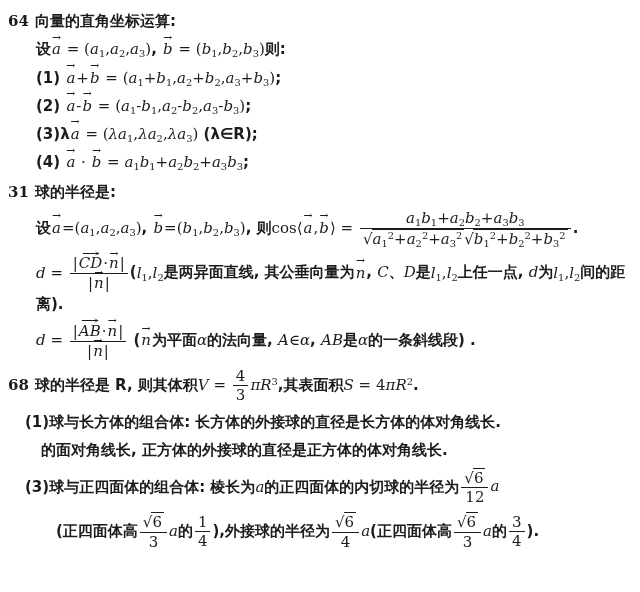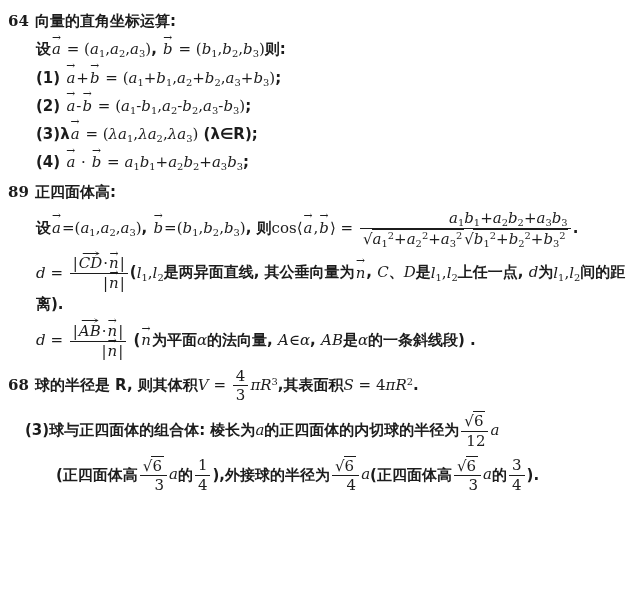--- a/index.html
+++ b/index.html
@@ -29,21 +29,21 @@
   .math sub{font-size:0.66em;vertical-align:-0.28em;line-height:1;}
   .math sup{font-size:0.66em;vertical-align:0.5em;line-height:1;}
   .vec{position:relative;display:inline-block;padding:0 1px;}
   .vec-arrow{
     position:absolute;left:50%;top:-0.52em;
     transform:translateX(-50%);
     font-size:0.72em;font-style:normal;line-height:1;
   }
   .vec.wide .vec-arrow{transform:translateX(-50%) scaleX(2.1);}
   .frac{
-    display:inline-block;vertical-align:middle;text-align:right;
+    display:inline-block;vertical-align:middle;text-align:center;
     margin:0 2px;line-height:1.25;
   }
   .fr-n{display:block;padding:0 3px;}
   .fr-d{display:block;border-top:1.4px solid #1c1c1c;padding:0 3px;}
   .sqrt{display:inline-block;white-space:nowrap;}
   .sqrt .rad{display:inline-block;font-style:normal;}
   .sqrt .radicand{
     display:inline-block;border-top:1.4px solid #1c1c1c;
     padding:0 2px 0 1px;margin-left:-1px;
   }
@@ -54,29 +54,31 @@
 <div class="doc">
     <div class="item">
       <div class="line ind0"><span class="item-num">64</span><span class="cn">向量的直角坐标运算:</span></div>
       <div class="line ind1"><span class="cn">设</span><span class="math"><span class="vec"><span class="vec-arrow">→</span><span class="vec-base"><i class="mi">a</i></span></span><span class="mo"> </span><span class="mo">=</span><span class="mo"> </span><span class="mo">(</span><i class="mi">a</i><sub><span class="mo">1</span></sub><span class="mo">,</span><i class="mi">a</i><sub><span class="mo">2</span></sub><span class="mo">,</span><i class="mi">a</i><sub><span class="mo">3</span></sub><span class="mo">)</span></span><span class="cn">, </span><span class="math"><span class="vec"><span class="vec-arrow">→</span><span class="vec-base"><i class="mi">b</i></span></span><span class="mo"> </span><span class="mo">=</span><span class="mo"> </span><span class="mo">(</span><i class="mi">b</i><sub><span class="mo">1</span></sub><span class="mo">,</span><i class="mi">b</i><sub><span class="mo">2</span></sub><span class="mo">,</span><i class="mi">b</i><sub><span class="mo">3</span></sub><span class="mo">)</span></span><span class="cn">则:</span></div>
       <div class="line ind1"><span class="cn">(1) </span><span class="math"><span class="vec"><span class="vec-arrow">→</span><span class="vec-base"><i class="mi">a</i></span></span><span class="mo">+</span><span class="vec"><span class="vec-arrow">→</span><span class="vec-base"><i class="mi">b</i></span></span><span class="mo"> </span><span class="mo">=</span><span class="mo"> </span><span class="mo">(</span><i class="mi">a</i><sub><span class="mo">1</span></sub><span class="mo">+</span><i class="mi">b</i><sub><span class="mo">1</span></sub><span class="mo">,</span><i class="mi">a</i><sub><span class="mo">2</span></sub><span class="mo">+</span><i class="mi">b</i><sub><span class="mo">2</span></sub><span class="mo">,</span><i class="mi">a</i><sub><span class="mo">3</span></sub><span class="mo">+</span><i class="mi">b</i><sub><span class="mo">3</span></sub><span class="mo">)</span></span><span class="cn">;</span></div>
       <div class="line ind1"><span class="cn">(2) </span><span class="math"><span class="vec"><span class="vec-arrow">→</span><span class="vec-base"><i class="mi">a</i></span></span><span class="mo">-</span><span class="vec"><span class="vec-arrow">→</span><span class="vec-base"><i class="mi">b</i></span></span><span class="mo"> </span><span class="mo">=</span><span class="mo"> </span><span class="mo">(</span><i class="mi">a</i><sub><span class="mo">1</span></sub><span class="mo">-</span><i class="mi">b</i><sub><span class="mo">1</span></sub><span class="mo">,</span><i class="mi">a</i><sub><span class="mo">2</span></sub><span class="mo">-</span><i class="mi">b</i><sub><span class="mo">2</span></sub><span class="mo">,</span><i class="mi">a</i><sub><span class="mo">3</span></sub><span class="mo">-</span><i class="mi">b</i><sub><span class="mo">3</span></sub><span class="mo">)</span></span><span class="cn">;</span></div>
       <div class="line ind1"><span class="cn">(3)λ</span><span class="math"><span class="vec"><span class="vec-arrow">→</span><span class="vec-base"><i class="mi">a</i></span></span><span class="mo"> </span><span class="mo">=</span><span class="mo"> </span><span class="mo">(</span><i class="mi">λ</i><i class="mi">a</i><sub><span class="mo">1</span></sub><span class="mo">,</span><i class="mi">λ</i><i class="mi">a</i><sub><span class="mo">2</span></sub><span class="mo">,</span><i class="mi">λ</i><i class="mi">a</i><sub><span class="mo">3</span></sub><span class="mo">)</span></span><span class="cn"> (λ∈R);</span></div>
       <div class="line ind1"><span class="cn">(4) </span><span class="math"><span class="vec"><span class="vec-arrow">→</span><span class="vec-base"><i class="mi">a</i></span></span><span class="mo"> </span><span class="mo">·</span><span class="mo"> </span><span class="vec"><span class="vec-arrow">→</span><span class="vec-base"><i class="mi">b</i></span></span><span class="mo"> </span><span class="mo">=</span><span class="mo"> </span><i class="mi">a</i><sub><span class="mo">1</span></sub><i class="mi">b</i><sub><span class="mo">1</span></sub><span class="mo">+</span><i class="mi">a</i><sub><span class="mo">2</span></sub><i class="mi">b</i><sub><span class="mo">2</span></sub><span class="mo">+</span><i class="mi">a</i><sub><span class="mo">3</span></sub><i class="mi">b</i><sub><span class="mo">3</span></sub></span><span class="cn">;</span></div>
     </div>
     <div class="item">
-      <div class="line ind0"><span class="item-num">89</span><span class="cn">正四面体高:</span></div>
+      <div class="line ind0"><span class="item-num">31</span><span class="cn">球的半径是:</span></div>
       <div class="line ind1"><span class="cn">设</span><span class="math"><span class="vec"><span class="vec-arrow">→</span><span class="vec-base"><i class="mi">a</i></span></span><span class="mo">=</span><span class="mo">(</span><i class="mi">a</i><sub><span class="mo">1</span></sub><span class="mo">,</span><i class="mi">a</i><sub><span class="mo">2</span></sub><span class="mo">,</span><i class="mi">a</i><sub><span class="mo">3</span></sub><span class="mo">)</span></span><span class="cn">, </span><span class="math"><span class="vec"><span class="vec-arrow">→</span><span class="vec-base"><i class="mi">b</i></span></span><span class="mo">=</span><span class="mo">(</span><i class="mi">b</i><sub><span class="mo">1</span></sub><span class="mo">,</span><i class="mi">b</i><sub><span class="mo">2</span></sub><span class="mo">,</span><i class="mi">b</i><sub><span class="mo">3</span></sub><span class="mo">)</span></span><span class="cn">, 则</span><span class="math"><span class="rm"><i class="mi">c</i><i class="mi">o</i><i class="mi">s</i></span><span class="mo">⟨</span><span class="vec"><span class="vec-arrow">→</span><span class="vec-base"><i class="mi">a</i></span></span><span class="mo">,</span><span class="vec"><span class="vec-arrow">→</span><span class="vec-base"><i class="mi">b</i></span></span><span class="mo">⟩</span><span class="mo"> </span><span class="mo">=</span><span class="mo"> </span><span class="frac"><span class="fr-n"><i class="mi">a</i><sub><span class="mo">1</span></sub><i class="mi">b</i><sub><span class="mo">1</span></sub><span class="mo">+</span><i class="mi">a</i><sub><span class="mo">2</span></sub><i class="mi">b</i><sub><span class="mo">2</span></sub><span class="mo">+</span><i class="mi">a</i><sub><span class="mo">3</span></sub><i class="mi">b</i><sub><span class="mo">3</span></sub></span><span class="fr-d"><span class="sqrt"><span class="rad">√</span><span class="radicand"><i class="mi">a</i><sub><span class="mo">1</span></sub><sup><span class="mo">2</span></sup><span class="mo">+</span><i class="mi">a</i><sub><span class="mo">2</span></sub><sup><span class="mo">2</span></sup><span class="mo">+</span><i class="mi">a</i><sub><span class="mo">3</span></sub><sup><span class="mo">2</span></sup></span></span><span class="sqrt"><span class="rad">√</span><span class="radicand"><i class="mi">b</i><sub><span class="mo">1</span></sub><sup><span class="mo">2</span></sup><span class="mo">+</span><i class="mi">b</i><sub><span class="mo">2</span></sub><sup><span class="mo">2</span></sup><span class="mo">+</span><i class="mi">b</i><sub><span class="mo">3</span></sub><sup><span class="mo">2</span></sup></span></span></span></span></span><span class="cn">.</span></div>
     </div>
     <div class="item">
       <div class="line ind1"><span class="math"><i class="mi">d</i><span class="mo"> </span><span class="mo">=</span><span class="mo"> </span><span class="frac"><span class="fr-n"><span class="mo">|</span><span class="vec wide"><span class="vec-arrow">→</span><span class="vec-base"><i class="mi">C</i><i class="mi">D</i></span></span><span class="mo">·</span><span class="vec"><span class="vec-arrow">→</span><span class="vec-base"><i class="mi">n</i></span></span><span class="mo">|</span></span><span class="fr-d"><span class="mo">|</span><span class="vec"><span class="vec-arrow">→</span><span class="vec-base"><i class="mi">n</i></span></span><span class="mo">|</span></span></span></span><span class="cn">(</span><span class="math"><i class="mi">l</i><sub><span class="mo">1</span></sub><span class="mo">,</span><i class="mi">l</i><sub><span class="mo">2</span></sub></span><span class="cn">是两异面直线, 其公垂向量为</span><span class="math"><span class="vec"><span class="vec-arrow">→</span><span class="vec-base"><i class="mi">n</i></span></span></span><span class="cn">, </span><span class="math"><i class="mi">C</i></span><span class="cn">、</span><span class="math"><i class="mi">D</i></span><span class="cn">是</span><span class="math"><i class="mi">l</i><sub><span class="mo">1</span></sub><span class="mo">,</span><i class="mi">l</i><sub><span class="mo">2</span></sub></span><span class="cn">上任一点, </span><span class="math"><i class="mi">d</i></span><span class="cn">为</span><span class="math"><i class="mi">l</i><sub><span class="mo">1</span></sub><span class="mo">,</span><i class="mi">l</i><sub><span class="mo">2</span></sub></span><span class="cn">间的距离).</span></div>
     </div>
     <div class="item">
       <div class="line ind1"><span class="math"><i class="mi">d</i><span class="mo"> </span><span class="mo">=</span><span class="mo"> </span><span class="frac"><span class="fr-n"><span class="mo">|</span><span class="vec wide"><span class="vec-arrow">→</span><span class="vec-base"><i class="mi">A</i><i class="mi">B</i></span></span><span class="mo">·</span><span class="vec"><span class="vec-arrow">→</span><span class="vec-base"><i class="mi">n</i></span></span><span class="mo">|</span></span><span class="fr-d"><span class="mo">|</span><span class="vec"><span class="vec-arrow">→</span><span class="vec-base"><i class="mi">n</i></span></span><span class="mo">|</span></span></span></span><span class="cn"> (</span><span class="math"><span class="vec"><span class="vec-arrow">→</span><span class="vec-base"><i class="mi">n</i></span></span></span><span class="cn">为平面</span><span class="math"><i class="mi">α</i></span><span class="cn">的法向量, </span><span class="math"><i class="mi">A</i><span class="mo">∈</span><i class="mi">α</i></span><span class="cn">, </span><span class="math"><i class="mi">A</i><i class="mi">B</i></span><span class="cn">是</span><span class="math"><i class="mi">α</i></span><span class="cn">的一条斜线段) .</span></div>
     </div>
     <div class="item">
       <div class="line ind0"><span class="item-num">68</span><span class="cn">球的半径是 R, 则其体积</span><span class="math"><i class="mi">V</i><span class="mo"> </span><span class="mo">=</span><span class="mo"> </span><span class="frac"><span class="fr-n"><span class="mo">4</span></span><span class="fr-d"><span class="mo">3</span></span></span><i class="mi">π</i><i class="mi">R</i><sup><span class="mo">3</span></sup></span><span class="cn">,其表面积</span><span class="math"><i class="mi">S</i><span class="mo"> </span><span class="mo">=</span><span class="mo"> </span><span class="mo">4</span><i class="mi">π</i><i class="mi">R</i><sup><span class="mo">2</span></sup></span><span class="cn">.</span></div>
     </div>
     <div class="item">
+      <div class="line ind2"><span class="cn">(1)球与长方体的组合体: 长方体的外接球的直径是长方体的体对角线长.</span></div>
+      <div class="line ind4"><span class="cn">的面对角线长, 正方体的外接球的直径是正方体的体对角线长.</span></div>
       <div class="line ind2"><span class="cn">(3)球与正四面体的组合体: 棱长为</span><span class="math"><i class="mi">a</i></span><span class="cn">的正四面体的内切球的半径为</span><span class="math"><span class="frac"><span class="fr-n"><span class="sqrt"><span class="rad">√</span><span class="radicand"><span class="mo">6</span></span></span></span><span class="fr-d"><span class="mo">1</span><span class="mo">2</span></span></span><i class="mi">a</i></span></div>
       <div class="line ind3"><span class="cn">(正四面体高</span><span class="math"><span class="frac"><span class="fr-n"><span class="sqrt"><span class="rad">√</span><span class="radicand"><span class="mo">6</span></span></span></span><span class="fr-d"><span class="mo">3</span></span></span><i class="mi">a</i></span><span class="cn">的</span><span class="math"><span class="frac"><span class="fr-n"><span class="mo">1</span></span><span class="fr-d"><span class="mo">4</span></span></span></span><span class="cn">),外接球的半径为</span><span class="math"><span class="frac"><span class="fr-n"><span class="sqrt"><span class="rad">√</span><span class="radicand"><span class="mo">6</span></span></span></span><span class="fr-d"><span class="mo">4</span></span></span><i class="mi">a</i></span><span class="cn">(正四面体高</span><span class="math"><span class="frac"><span class="fr-n"><span class="sqrt"><span class="rad">√</span><span class="radicand"><span class="mo">6</span></span></span></span><span class="fr-d"><span class="mo">3</span></span></span><i class="mi">a</i></span><span class="cn">的</span><span class="math"><span class="frac"><span class="fr-n"><span class="mo">3</span></span><span class="fr-d"><span class="mo">4</span></span></span></span><span class="cn">).</span></div>
     </div>
   </div>
 
 </body></html>

